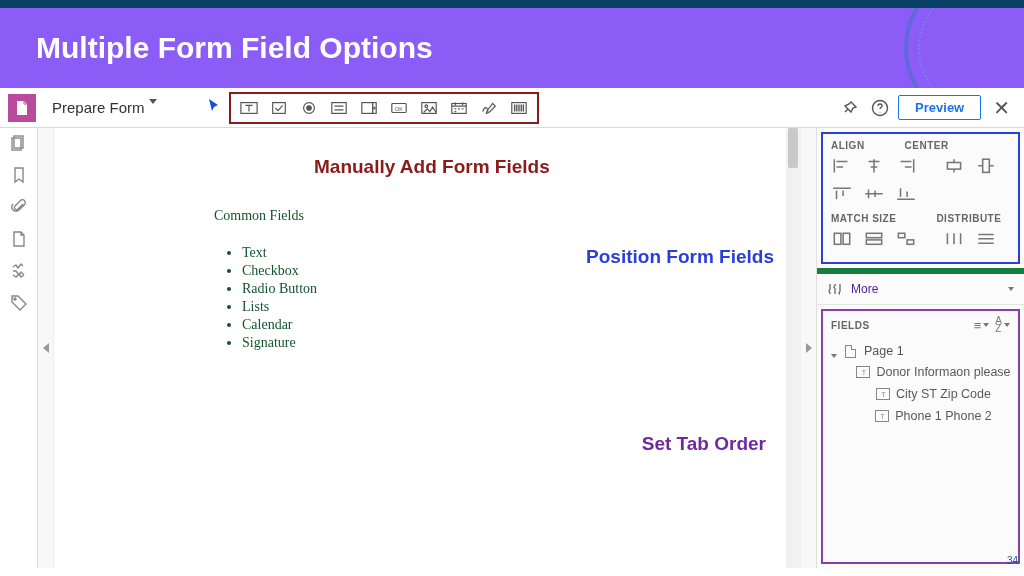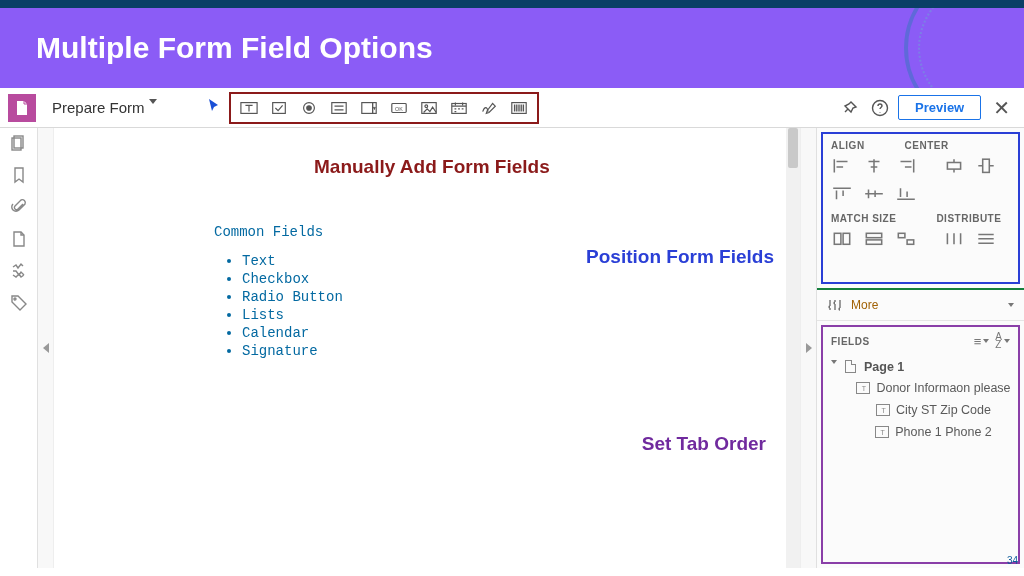--- a/index.html
+++ b/index.html
@@ -39,40 +39,40 @@
   .tri-r { border-left: 6px solid #999; }
   .doc { flex: 1; position: relative; background: #fff; }
   .scrollbar { width: 14px; background: #f1f1f1; position: relative; }
   .scroll-thumb { position: absolute; top: 0; left: 2px; right: 2px; height: 40px; background: #c9c9c9; border-radius: 2px; }
 
   .anno { position: absolute; font-weight: bold; font-size: 19px; font-family: Arial, sans-serif; }
   .anno-red { color: #8b1a1a; }
   .anno-blue { color: #2a3fd6; padding-left: 12px; }
   .anno-purple { color: #702a9e; }
 
-  .doc-text { position: absolute; left: 160px; top: 96px; font-family: Liberation Mono, monospace; font-size: 14px; color: #0369a1; }
-  .doc-text ul { list-style: disc; padding-left: 28px; margin-top: 12px; }
+  .doc-text { position: absolute; left: 160px; top: 80px; font-family: Liberation Serif, serif; font-size: 14px; color: #14532d; }
+  .doc-text ul { list-style: disc; padding-left: 28px; margin-top: 20px; }
   .doc-text li { padding: 1px 0; }
 
   
   .right-panel { width: 208px; border-left: 1px solid #e0e0e0; background: #fbfbfb; display: flex; flex-direction: column; font-size: 12px; }
-  .align-box { border: 2px solid #2a3fd6; margin: 4px; padding: 6px 8px 24px; }
+  .align-box { border: 2px solid #2a3fd6; margin: 4px; padding: 6px 8px 4px; }
   .sec-row { display: flex; gap: 40px; margin-bottom: 4px; }
   .sec-title { font-size: 10px; font-weight: bold; color: #666; letter-spacing: .5px; }
   .icon-row { display: flex; gap: 10px; margin: 6px 0 10px; }
   .ir-icon { width: 22px; height: 18px; display: flex; align-items: center; justify-content: center; }
   .ir-icon svg { stroke: #777; fill: none; stroke-width: 1.4; }
-  .more-row { display: flex; align-items: center; gap: 8px; padding: 8px 10px; color: #a16207; border-top: 2px solid #15803d; border-bottom: 1px solid #e5e5e5; }
+  .more-row { display: flex; align-items: center; gap: 8px; padding: 8px 10px; color: #4c1d95; border-top: 6px solid #15803d; border-bottom: 1px solid #e5e5e5; }
   .more-row .spacer2 { flex: 1; }
   .fields-box { border: 2px solid #8a3fa8; margin: 4px; flex: 1; display: flex; flex-direction: column; }
   .fields-head { display: flex; align-items: center; padding: 6px 8px; gap: 6px; }
   .fields-head-title { font-size: 10px; font-weight: bold; color: #666; letter-spacing: .5px; flex: 1; }
   .head-ico { color: #777; font-size: 13px; display: flex; align-items: center; gap: 2px; }
   .tree { padding: 2px 4px 6px 8px; color: #555; font-size: 12.5px; }
-  .tree-page { display: flex; align-items: flex-start; gap: 8px; padding: 3px 0; font-weight: bold; }
+  .tree-page { display: flex; align-items: flex-end; gap: 8px; padding: 3px 0; }
   .tree-field { display: flex; align-items: center; gap: 6px; padding: 4px 0 4px 22px; color: #5a5a5a; justify-content: center; }
   .field-glyph { width: 14px; height: 12px; border: 1px solid #888; display: inline-flex; align-items: center; justify-content: center; font-size: 7px; letter-spacing: -1px; color: #888; }
   .page-num { position: absolute; right: 6px; bottom: 2px; font-size: 10px; color: #0d5c9a; }
   .chevron-down-sm { width: 0; height: 0; border-left: 3px solid transparent; border-right: 3px solid transparent; border-top: 4px solid #777; display: inline-block; }
   .page-ico { width: 11px; height: 13px; border: 1px solid #888; position: relative; }
   .page-ico::after { content: ""; position: absolute; right: -1px; top: -1px; width: 4px; height: 4px; background: #fbfbfb; border-left: 1px solid #888; border-bottom: 1px solid #888; }
 </style>
 </head>
 <body>
 

